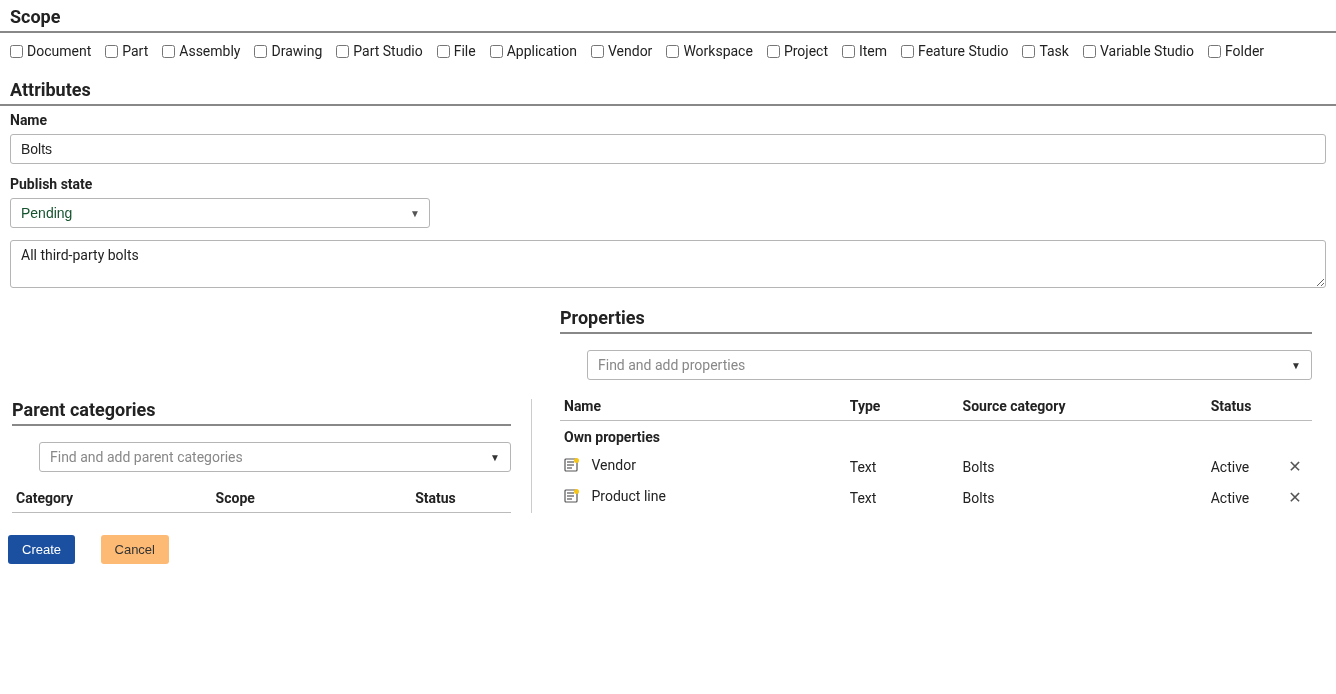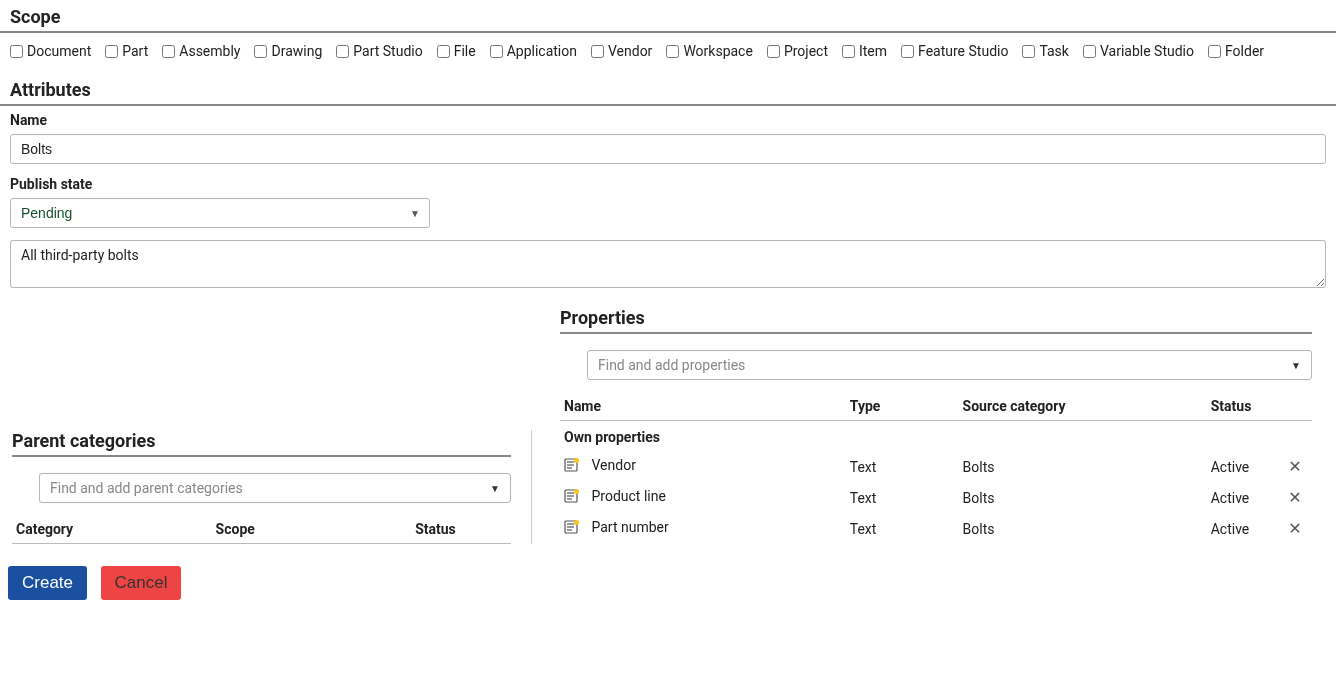--- a/index.html
+++ b/index.html
@@ -169,32 +169,32 @@
     text-align: center;
   }
   .footer {
     padding: 22px 8px 8px 8px;
   }
   .btn {
     display: inline-block;
     border: none;
     border-radius: 3px;
     padding: 7px 14px;
-    font-size: 17px;
+    font-size: 13px;
     cursor: pointer;
   }
   .btn-primary {
     background: #1b4fa0;
     color: #fff;
     font-weight: 500;
   }
   .btn-secondary {
-    background: #ef4444;
+    background: #fdba74;
     color: #333;
-    margin-left: 10px;
+    margin-left: 22px;
   }
 </style>
 </head>
 <body>
 
 <h2 class="section-heading">Scope</h2>
 <div class="scope-row">
   <label class="scope-item">
       <input type="checkbox" style="">
       <span>Document</span>
@@ -343,38 +343,20 @@
                   <circle cx="12.5" cy="3.5" r="2.5" fill="#f5c518"></circle>
                 </svg>
             </span>
             <span>Product line</span>
           </td>
           <td>Text</td>
           <td>Bolts</td>
           <td>Active</td>
           <td><span class="remove-x">✕</span></td>
         </tr>
-        <tr>
-          <td>
-            <span class="prop-icon">
-              <svg width="16" height="16" viewBox="0 0 16 16">
-                  <rect x="1" y="2" width="12" height="12" rx="1" fill="none" stroke="#555" stroke-width="1.2"></rect>
-                  <line x1="3" y1="5" x2="10" y2="5" stroke="#555" stroke-width="1.2"></line>
-                  <line x1="3" y1="8" x2="10" y2="8" stroke="#555" stroke-width="1.2"></line>
-                  <line x1="3" y1="11" x2="8" y2="11" stroke="#555" stroke-width="1.2"></line>
-                  <circle cx="12.5" cy="3.5" r="2.5" fill="#f5c518"></circle>
-                </svg>
-            </span>
-            <span>Part number</span>
-          </td>
-          <td>Text</td>
-          <td>Bolts</td>
-          <td>Active</td>
-          <td><span class="remove-x">✕</span></td>
-        </tr>
       </tbody>
     </table>
   </div>
 </div>
 
 <div class="footer">
   <button class="btn btn-primary">Create</button>
   <button class="btn btn-secondary">Cancel</button>
 </div>
 

